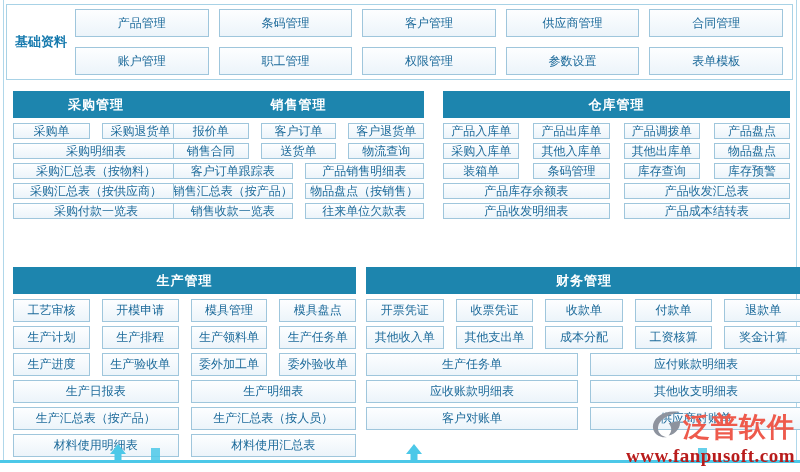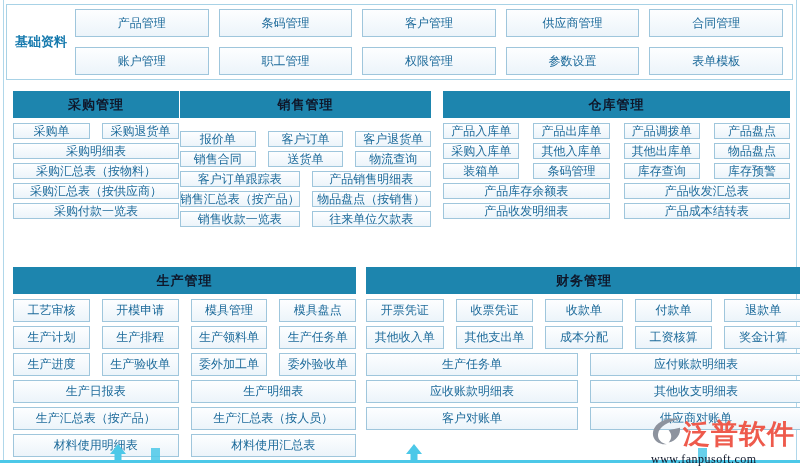--- a/index.html
+++ b/index.html
@@ -27,33 +27,33 @@
   }
   .btn {
     background:linear-gradient(180deg,#fdfeff 0%,#ecf4fa 100%);
     border:1px solid #9fc6dc; color:var(--btn-text,#1c6a9a);
     font-size:12px; display:flex; align-items:center; justify-content:center;
     white-space:nowrap; overflow:hidden; cursor:pointer;
   }
   
   .panel { position:absolute; display:flex; flex-direction:column; }
   .panel-header {
-    height:27px; background:var(--header-bg,#1d85ae); color:#0f172a;
+    height:27px; background:var(--header-bg,#1d85ae); color:#ffffff;
     font-size:13px; font-weight:bold; letter-spacing:1px;
     display:flex; align-items:center; justify-content:center; margin-bottom:5px;
     flex:0 0 27px;
   }
   .rows { display:flex; flex-direction:column; gap:4px; }
   .row { display:flex; gap:12px; }
   .row .btn { flex:1; }
   .mid .row { height:16px;justify-content:flex-end; }
   .bot .row { height:23px; }
   #panel-warehouse .row { gap:14px;font-family:Liberation Mono, monospace; }
   #panel-purchase  { left:13px;  top:91px;  width:166px; }
-  #panel-sales     { left:180px; top:91px;  width:251px;gap:8px; }
+  #panel-sales     { left:173px; top:91px;  width:251px; }
   #panel-warehouse { left:443px; top:91px;  width:347px; }
   #panel-production{ left:13px;  top:267px; width:343px; }
   #panel-finance   { left:366px; top:267px; width:436px; }
   
   .bottom-line {
     position:absolute; left:0; top:460px; width:800px; height:3px;
     background:var(--connector,#4cc8e8);
   }
   .stub {
     position:absolute; top:448px; width:9px; height:14px;
@@ -64,22 +64,22 @@
   .arrow1 { left:110px; } .arrow2 { left:406px; }
   .up-arrow svg polygon { fill:var(--connector,#4cc8e8); }
   
   .watermark { position:absolute; right:5px; bottom:5px; text-align:left; z-index:5; }
   .brand-row {
     display:flex; align-items:center; justify-content:flex-end; gap:2px;
     color:var(--brand-red,#ee5a4c); font-size:27px; font-weight:bold;
     letter-spacing:1px; line-height:1;
   }
   .brand-url {
-    font-family:"Liberation Serif","DejaVu Serif",serif; font-weight:normal;
-    color:#0f172a; font-size:12px; margin-top:1px; letter-spacing:.5px;
+    font-family:"Liberation Serif","DejaVu Serif",serif; font-weight:bold;
+    color:#b91c1c; font-size:19px; margin-top:1px; letter-spacing:.5px;
   }
 </style>
 </head>
 <body>
 
 <div class="frame"></div>
 
 <div class="basic">
   <div class="basic-label">基础资料</div>
   <div class="basic-grid" id="basicGrid">

